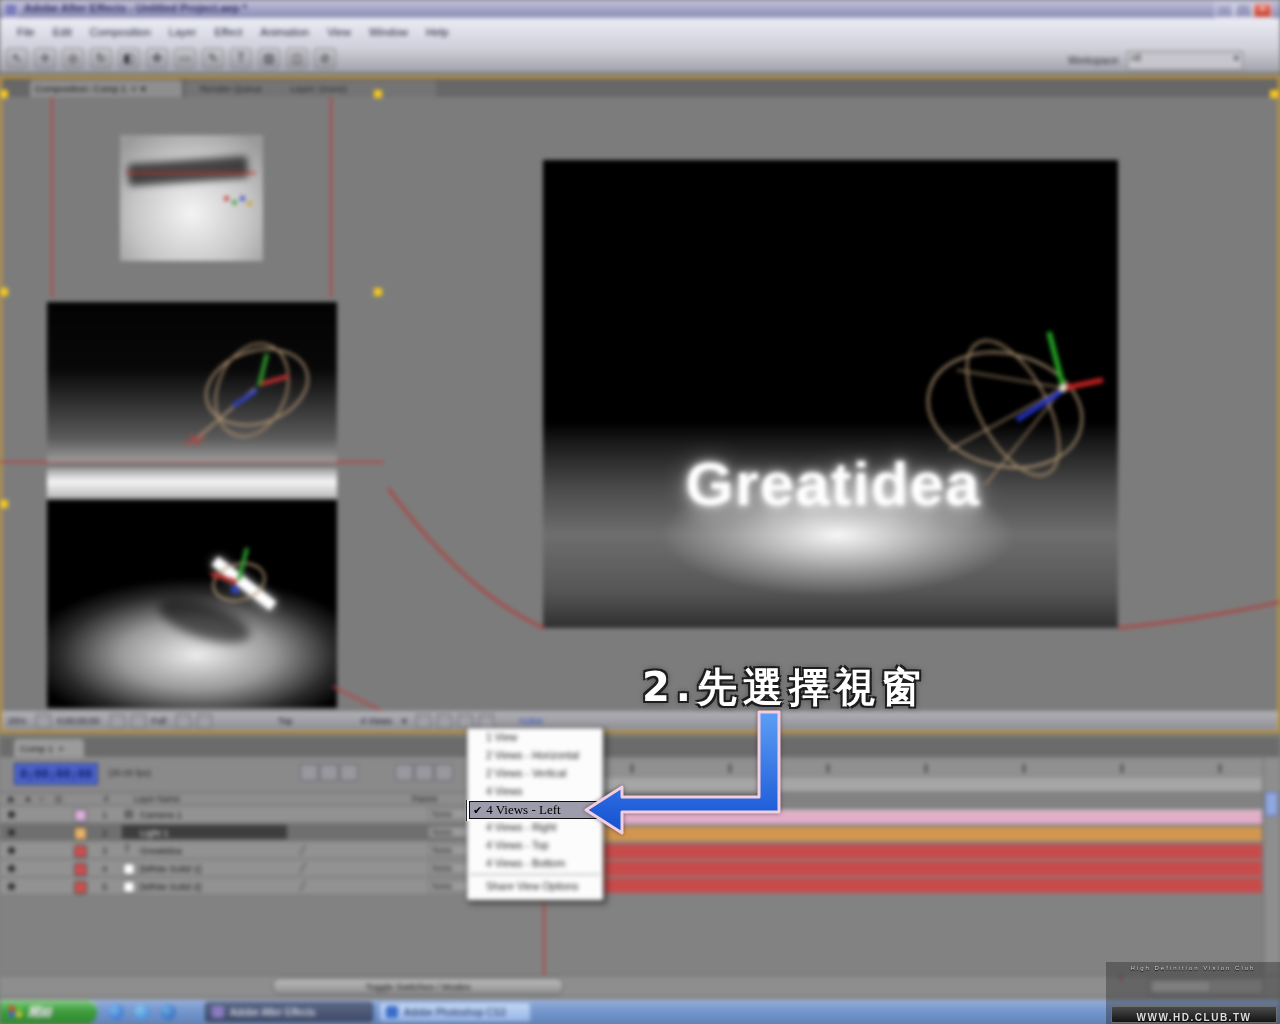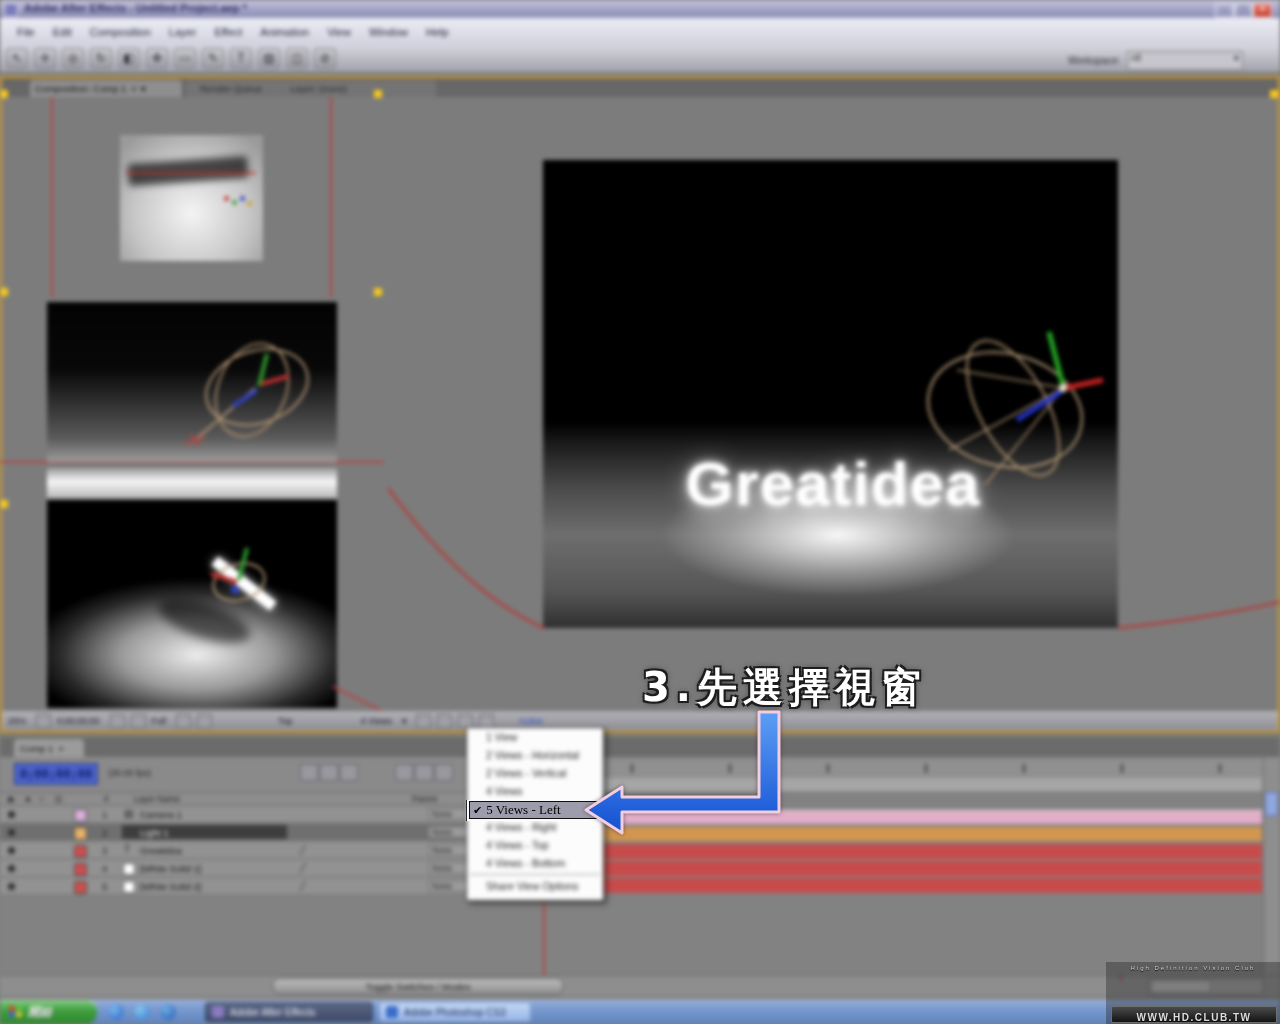--- a/index.html
+++ b/index.html
@@ -473,35 +473,35 @@
     </div>
     <div class="abs taskbtn" id="task-ps">
       <div class="task-ico" style="background:#3a6cc8;"></div>
       <span>Adobe Photoshop CS3</span>
     </div>
   </div>
 
   <div id="menu-sharp-row">
     <div id="menu-sharp-bar">
       <span id="menu-check">✔</span>
-      <span id="menu-sharp-label">5 Views - Left</span>
+      <span id="menu-sharp-label">4 Views - Left</span>
     </div>
   </div>
 
   <svg id="arrow-overlay" width="210" height="145">
     <defs>
       <linearGradient id="ag" x1="0" y1="0" x2="0" y2="1">
         <stop offset="0" stop-color="#5d9ef6"></stop>
           <stop offset="1" stop-color="#1250d2"></stop>
       </linearGradient>
     </defs>
     <path d="M181,14 H201 V114 H44 V135 L8,112 L44,89 V99 H181 Z" fill="url(#ag)" stroke="#f2cfde" stroke-width="3" stroke-linejoin="round" style="filter:drop-shadow(0 0 2px rgba(60,20,40,.55));"></path>
   </svg>
 
-  <div id="annotation">3.先選擇視窗</div>
+  <div id="annotation">2.先選擇視窗</div>
 
   <div id="hd-logo">
     <div id="hd-tagline">High Definition Vision Club</div>
     <div id="hd-urlbar">
       <span id="hd-url">WWW.HD.CLUB.TW</span>
     </div>
   </div>
 
 </div>
 

